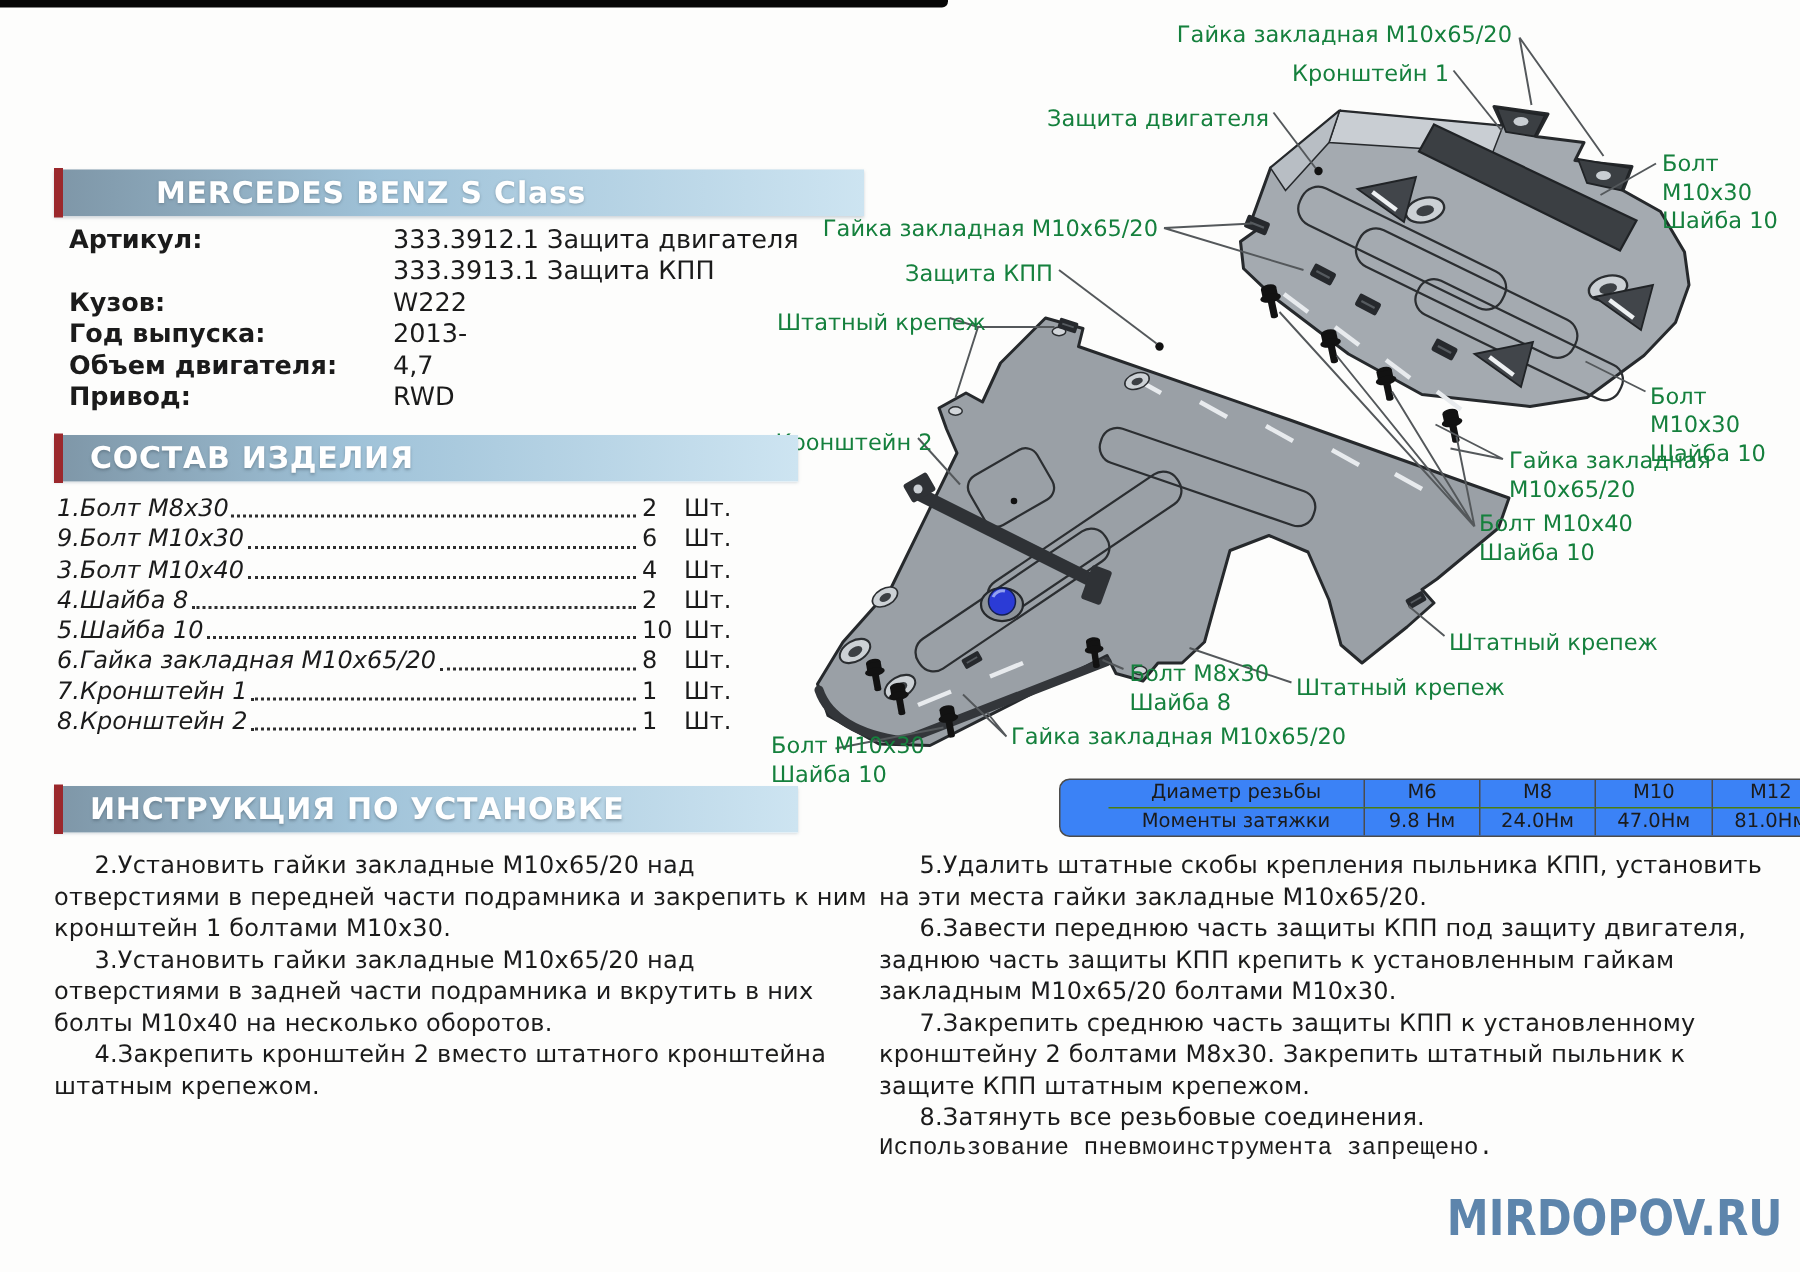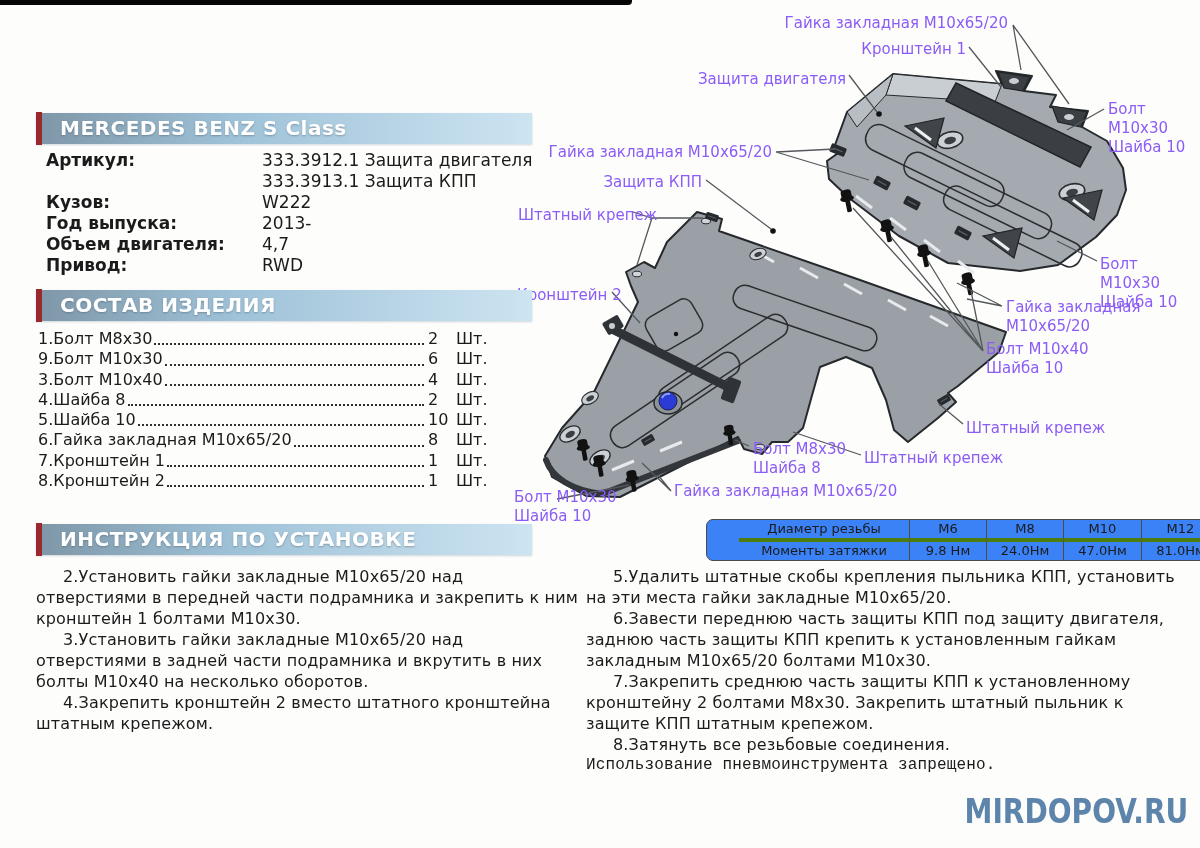--- a/index.html
+++ b/index.html
@@ -19,59 +19,59 @@
     background:linear-gradient(to right,#7e96a7 0%,#9fc2d8 40%,#cde4f1 100%);
     box-shadow:0 1px 2px rgba(120,140,155,.35);
   }
   .bar::before{content:"";position:absolute;left:0;top:-1px;bottom:-1px;width:6px;background:#9b282c;}
   .bar .bar-title{
     display:block;padding-left:24px;line-height:31px;
     font-size:20px;font-weight:bold;color:#fff;letter-spacing:.5px;
     text-shadow:0 1px 2px rgba(70,90,105,.45);
     white-space:nowrap;
   }
-  #bar-model{top:113px;}
+  #bar-model{top:113px;padding-left:44px;}
   #bar-composition{top:290px;}
   #bar-instruction{top:524px;}
 
   
   .specs{position:absolute;left:46px;top:150px;width:500px;font-size:17px;line-height:21px;}
   .spec-row{display:flex;gap:47px;}
   .spec-label{width:169px;font-weight:bold;white-space:nowrap;flex:none;}
   .spec-value{white-space:nowrap;}
 
   
   .parts{position:absolute;left:38px;top:329px;width:452px;font-size:16px;line-height:20.3px;}
   .part-row{display:flex;align-items:flex-end;}
-  .part-name{white-space:nowrap;flex:none;}
+  .part-name{white-space:nowrap;flex:none;font-style:italic;}
   .part-dots{flex:1;border-bottom:2px dotted #2e2e2e;margin:0 4px 4px 2px;min-width:10px;}
   .part-qty{width:28px;flex:none;}
   .part-unit{width:34px;flex:none;}
 
   
   .instr-col{position:absolute;top:566px;font-size:16px;line-height:21px;letter-spacing:.15px;}
   #instr-left{left:36px;width:542px;}
   #instr-right{left:586px;width:604px;}
   .step{margin:0;text-indent:27px;}
   .note{margin:0;text-indent:0;font-family:Liberation Mono, monospace;}
 
   
   .torque{
     position:absolute;left:706px;top:519px;width:480px;
     border:1px solid #4c4c4c;border-radius:7px;overflow:hidden;
     display:grid;grid-template-columns:170px 77px 77px 78px 78px;
     font-size:13px;line-height:18px;background:#3b82f6;padding-left:32px;
   }
-  .torque .cell{border-left:1px solid #4c4c4c;border-top:4px solid #4d7c0f;text-align:center;padding:0 2px;white-space:nowrap;}
+  .torque .cell{border-left:1px solid #4c4c4c;border-top:1px solid #4d7c0f;text-align:center;padding:0 2px;white-space:nowrap;}
   .torque .cell.c0{border-left:none;}
   .torque .cell.r0{border-top:none;}
 
   
   .dlabel{
-    position:absolute;font-size:15px;line-height:19px;color:#8b5cf6;
+    position:absolute;font-size:15px;line-height:19px;color:#15803d;
     white-space:pre-line;
   }
   .dlabel.r{text-align:right;}
 
   
   .watermark{
     position:absolute;right:12px;top:792px;
     font-size:33px;font-weight:bold;color:#5d85ac;letter-spacing:0;
     transform:scaleX(.85);transform-origin:right center;white-space:nowrap;
   }

